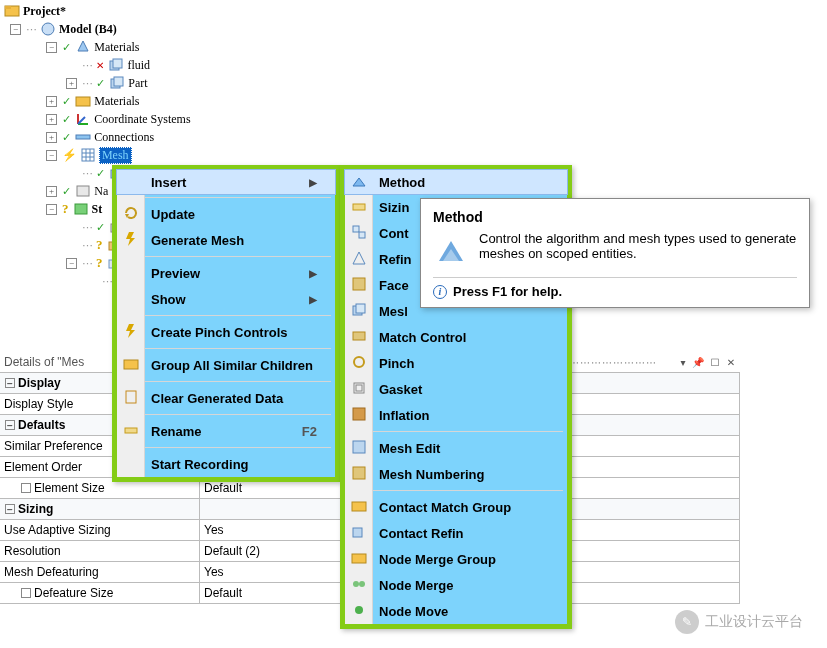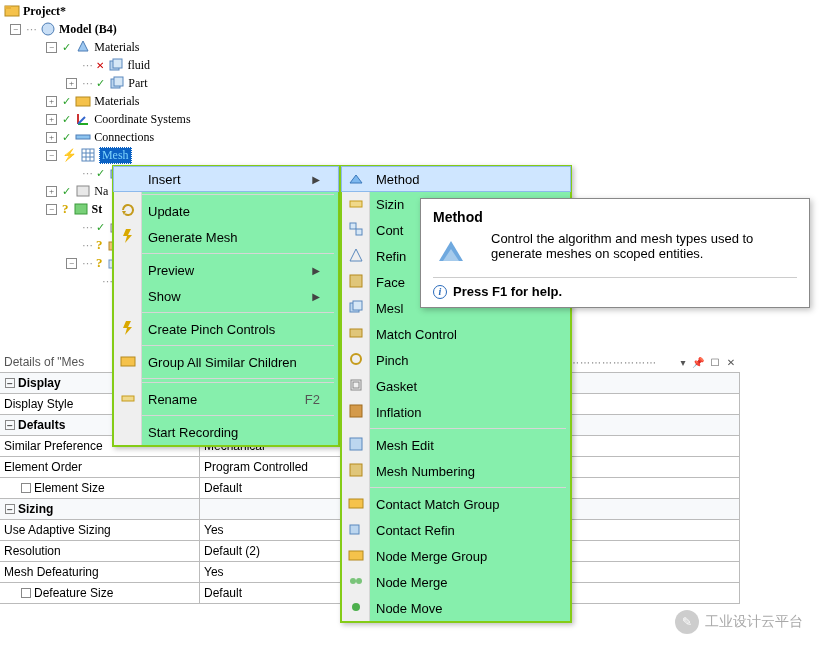--- a/index.html
+++ b/index.html
@@ -98,24 +98,25 @@
     display: inline-block;
   }
   .dg-box.minus::before {
     content: "−"; font-size: 10px; line-height: 8px; color:#555; position: relative; left:1px; top:-3px;
   }
   .indented { padding-left: 20px !important; }
 
   
   .menu {
     position: absolute;
-    background: #86efac;
-    border: 2px solid #84cc16;
+    background: #7dd3fc;
+    border: 5px solid #84cc16;
     box-shadow: 2px 2px 5px rgba(0,0,0,.25);
     font-size: 13px;
+    font-weight: bold;
   }
   .menu .strip {
     position: absolute; left: 0; top: 0; bottom: 0; width: 28px;
     background: #efefef;
     border-right: 1px solid #d6d6d6;
   }
   .menuitem {
     position: relative;
     display: flex;
     align-items: center;
@@ -151,21 +152,21 @@
     left: 420px; top: 198px;
     width: 390px;
     background: #fff;
     border: 1px solid #888;
     box-shadow: 2px 2px 6px rgba(0,0,0,.25);
     padding: 10px 12px 8px 12px;
     z-index: 5;
     font-size: 13px;
   }
   .tooltip h4 { margin: 0 0 6px 0; font-size: 14px; }
-  .tooltip .body { display: flex; gap: 22px; }
+  .tooltip .body { display: flex; gap: 10px; }
   .tooltip .tipicon { width: 36px; flex-shrink: 0;}
   .tooltip hr { border: none; border-top: 1px solid #ccc; margin: 10px 0 6px; }
   .tooltip .help { display: flex; align-items: center; gap: 6px; }
   .info-circ {
     width: 14px; height: 14px; border: 1px solid #2a6bbb; border-radius: 50%;
     color: #2a6bbb; font-family: Georgia, serif; font-style: italic;
     font-weight: bold; font-size: 10px;
     display: inline-flex; align-items: center; justify-content: center;
   }
 
@@ -481,20 +482,28 @@
   <div class="msep"></div>
   <div class="menuitem">
     <span class="micon">
         <svg width="16" height="16">
           <rect x="1" y="4" width="14" height="9" fill="#f5c24b" stroke="#b58a1e"></rect>
         </svg>
       </span>
     <span>Group All Similar Children</span>
   </div>
   <div class="msep"></div>
+  <div class="menuitem">
+    <span class="micon">
+        <svg width="16" height="16">
+          <rect x="3" y="2" width="10" height="12" fill="none" stroke="#c58a1c"></rect>
+        </svg>
+      </span>
+    <span>Clear Generated Data</span>
+  </div>
   <div class="msep"></div>
   <div class="menuitem">
     <span class="micon">
         <svg width="16" height="16">
           <rect x="2" y="6" width="12" height="5" fill="#f0d98a" stroke="#c59b1c"></rect>
         </svg>
       </span>
     <span>Rename</span>
     <span class="shortcut">F2</span>
   </div>

